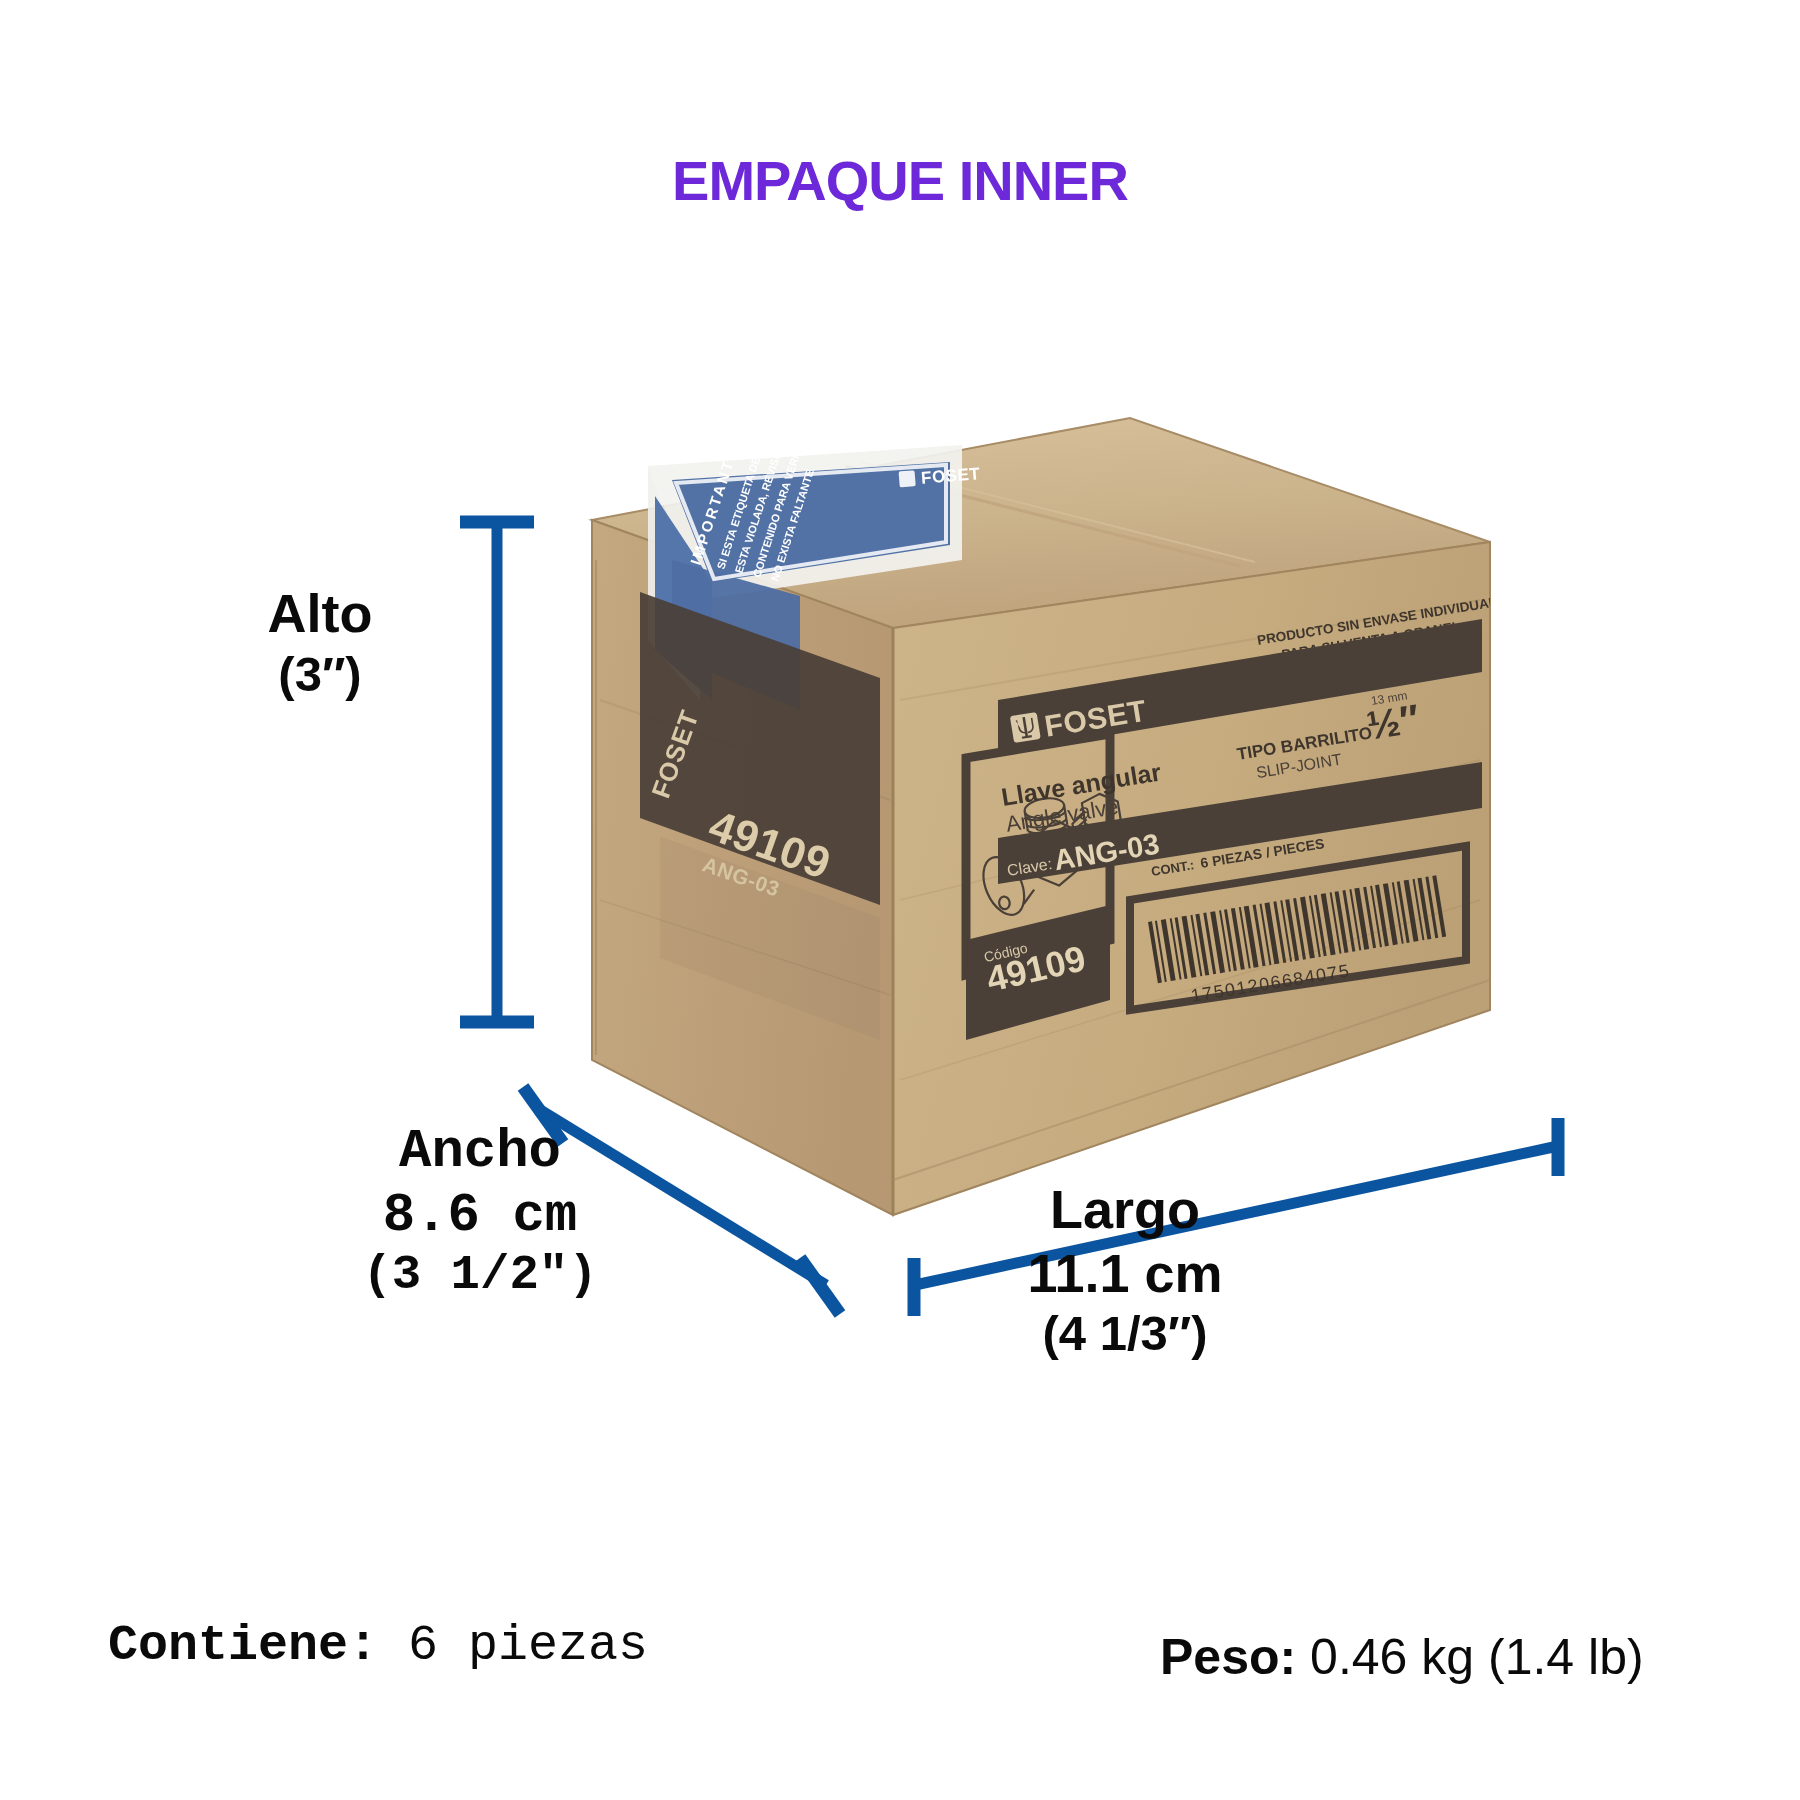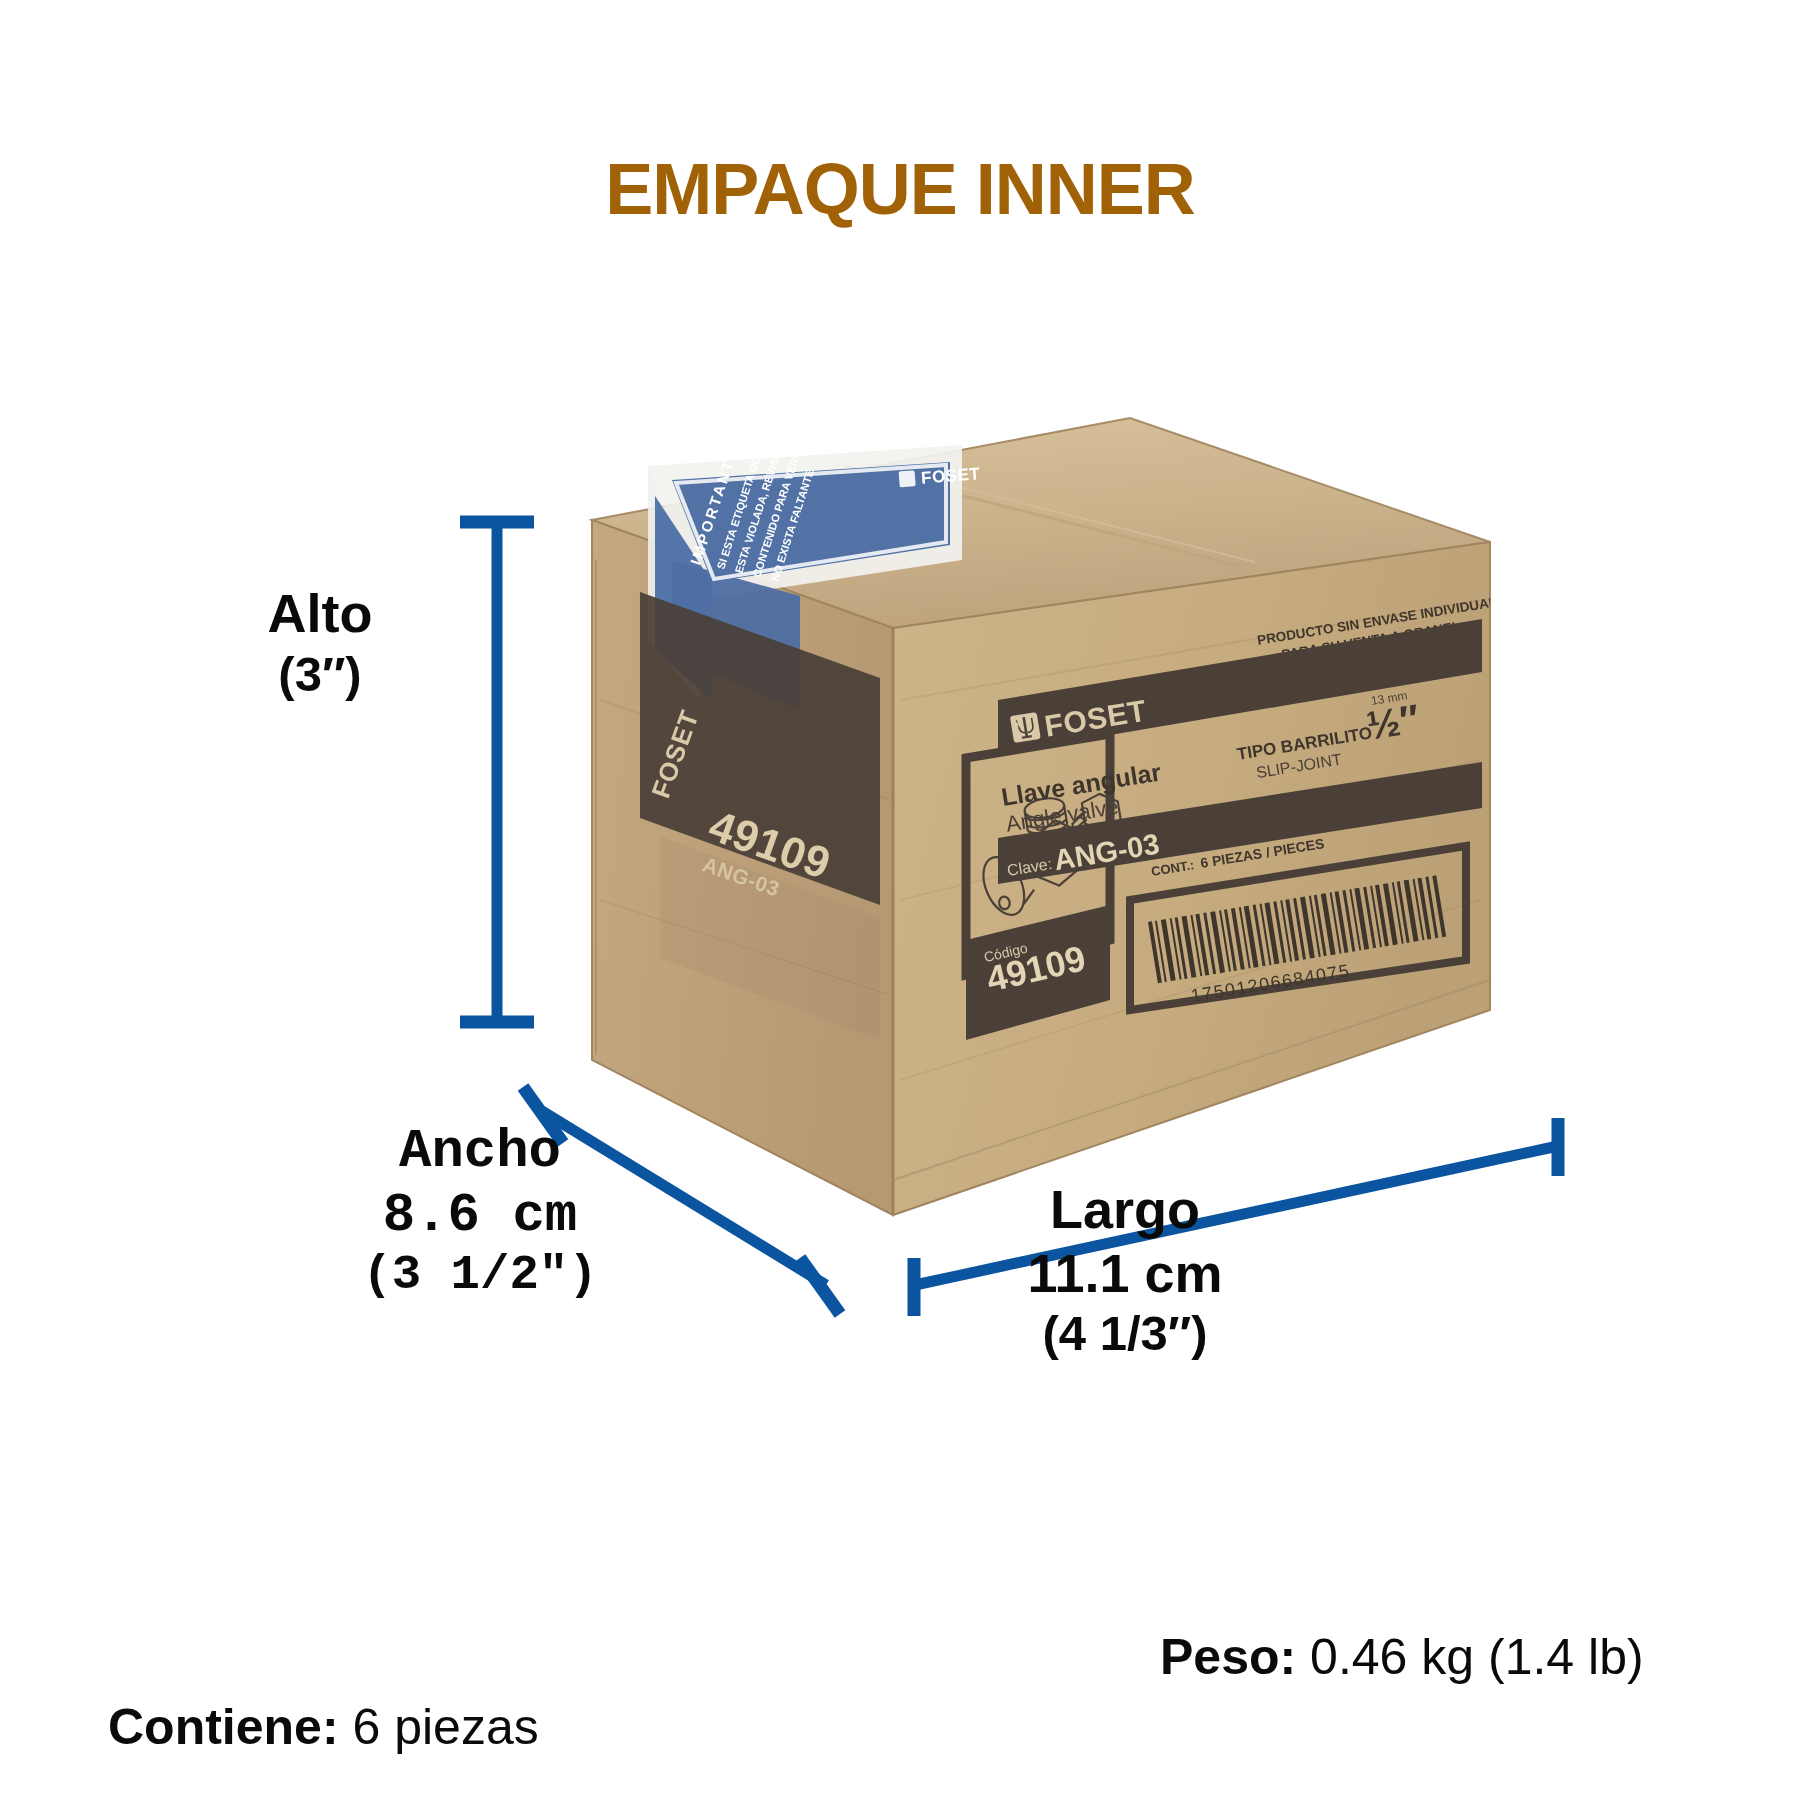--- a/index.html
+++ b/index.html
@@ -9,24 +9,24 @@
     font-family: "Liberation Sans", sans-serif;
     overflow: hidden;
   }
   #stage { position: relative; width: 1800px; height: 1800px; background:#fff; }
 
   
   .title {
     position: absolute;
     top: 148px; left: 0; width: 1800px;
     text-align: center;
-    font-size: 72px;
+    font-size: 56px;
     font-weight: 700;
     letter-spacing: -1px;
-    color: #a16207;
+    color: #6d28d9;
     font-family: "Liberation Sans", sans-serif;
   }
 
   
   .dimlabel {
     position: absolute;
     text-align: center;
     color: #0a0a0a;
     font-weight: 700;
     line-height: 1.18;
@@ -41,21 +41,21 @@
 
   
   .bottominfo {
     position: absolute;
     font-size: 50px;
     color: #0a0a0a;
     white-space: nowrap;
   }
   .bottominfo b { font-weight: 700; }
   .bottominfo span.val { font-weight: 400; }
-  #info-contiene { left: 108px;  top: 1698px; }
+  #info-contiene { left: 108px;  top: 1617px; font-family: Liberation Mono, monospace; }
   #info-peso     { left: 1160px; top: 1628px; }
 
   
   #art { position:absolute; left:0; top:0; width:1800px; height:1800px; }
 </style>
 </head>
 <body>
 
 <div id="stage">
 

